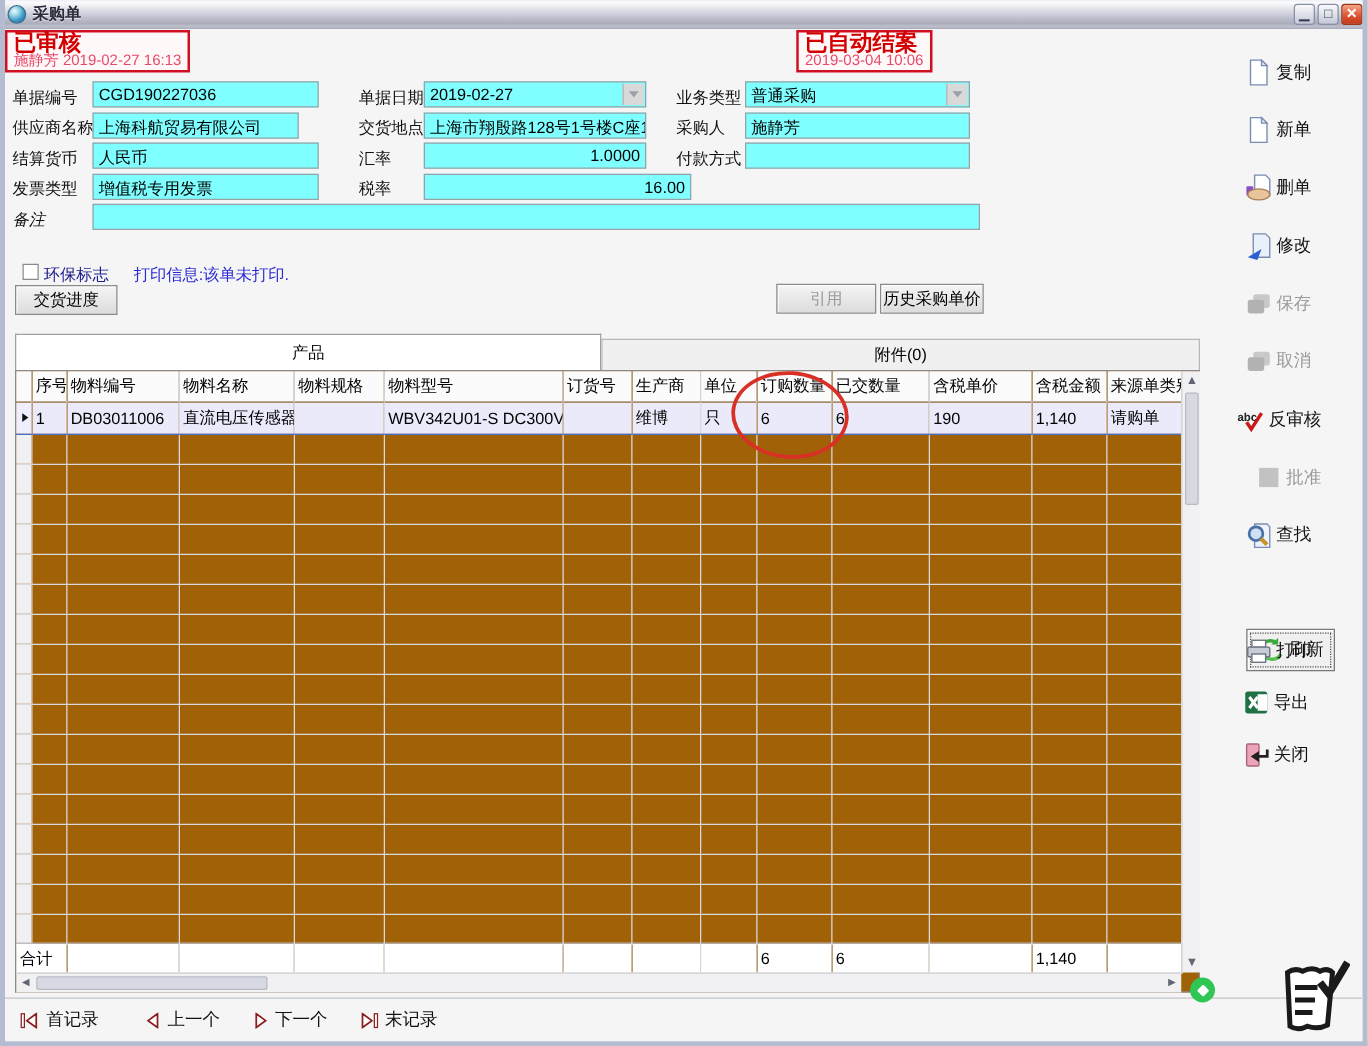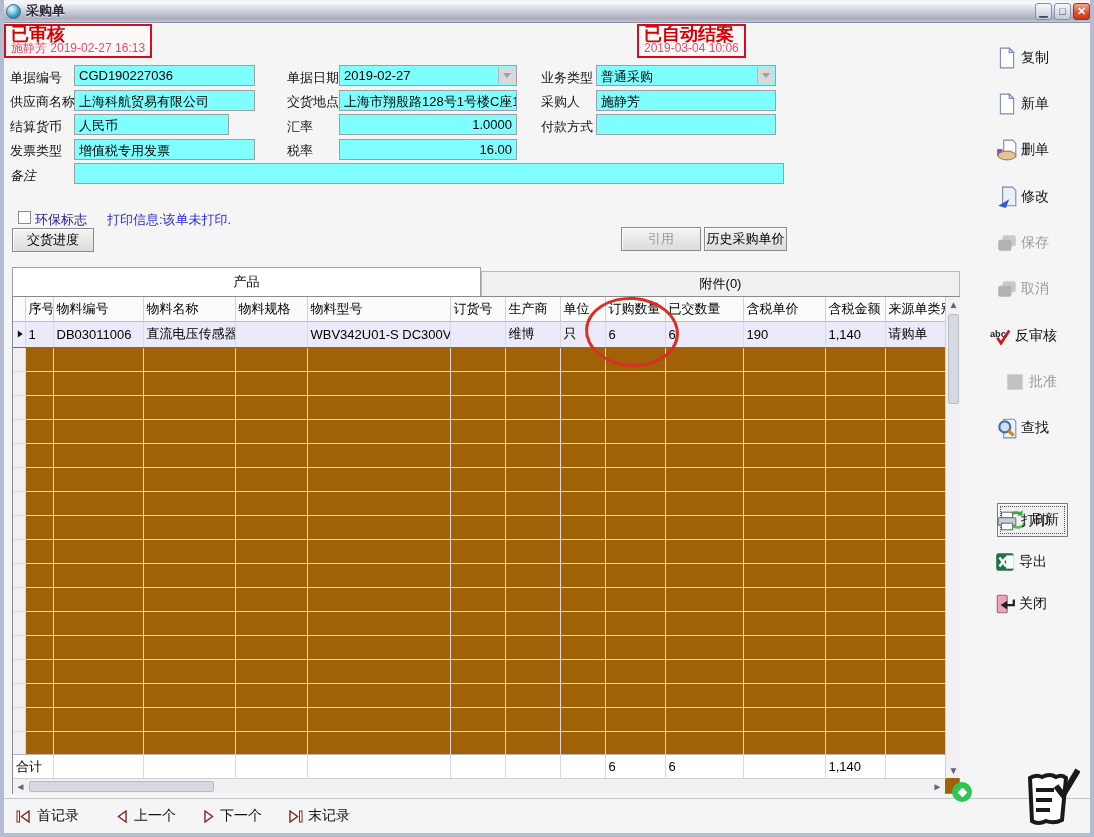--- a/index.html
+++ b/index.html
@@ -109,42 +109,42 @@
     <span class="combo-btn"></span>
   </div>
 
   <span class="lbl" style="left:537px; top:69px;">业务类型</span>
   <div class="fld" style="left:592px; top:65px; width:180px;">
     <span>普通采购</span>
     <span class="combo-btn"></span>
   </div>
 
   <span class="lbl" style="left:6px; top:93px;">供应商名称</span>
-  <div class="fld" style="left:70px; top:90px; width:181px;">上海科航贸易有限公司</div>
+  <div class="fld" style="left:70px; top:90px; width:165px;">上海科航贸易有限公司</div>
 
   <span class="lbl" style="left:283px; top:93px;">交货地点</span>
   <div class="fld" style="left:335px; top:90px; width:178px;">上海市翔殷路128号1号楼C座11</div>
 
   <span class="lbl" style="left:537px; top:93px;">采购人</span>
   <div class="fld" style="left:592px; top:90px; width:180px;">施静芳</div>
 
   <span class="lbl" style="left:6px; top:118px;">结算货币</span>
-  <div class="fld" style="left:70px; top:114px; width:155px;">人民币</div>
+  <div class="fld" style="left:70px; top:114px; width:181px;">人民币</div>
 
   <span class="lbl" style="left:283px; top:118px;">汇率</span>
   <div class="fld num" style="left:335px; top:114px; width:178px;">1.0000</div>
 
   <span class="lbl" style="left:537px; top:118px;">付款方式</span>
   <div class="fld" style="left:592px; top:114px; width:180px;"></div>
 
   <span class="lbl" style="left:6px; top:142px;">发票类型</span>
   <div class="fld" style="left:70px; top:139px; width:181px;">增值税专用发票</div>
 
   <span class="lbl" style="left:283px; top:142px;">税率</span>
-  <div class="fld num" style="left:335px; top:139px; width:178px;">16.00</div>
+  <div class="fld num" style="left:335px; top:139px; width:214px;">16.00</div>
 
   <span class="lbl" style="left:6px; top:167px;font-style:italic;">备注</span>
   <div class="fld" style="left:70px; top:163px; width:710px;"></div>
 
   <span class="chk" style="left:14px; top:211px;"></span>
   <span class="lbl navy" style="left:31px; top:211px;">环保标志</span>
   <span class="lbl blue-note" style="left:103px; top:211px;">打印信息:该单未打印.</span>
 
   <div class="pbtn" style="left:8px; top:228px; width:82px; height:24px; line-height:22px;">交货进度</div>
   <div class="pbtn disabled" style="left:617px; top:227px; width:80px; height:24px; line-height:22px;">引用</div>

